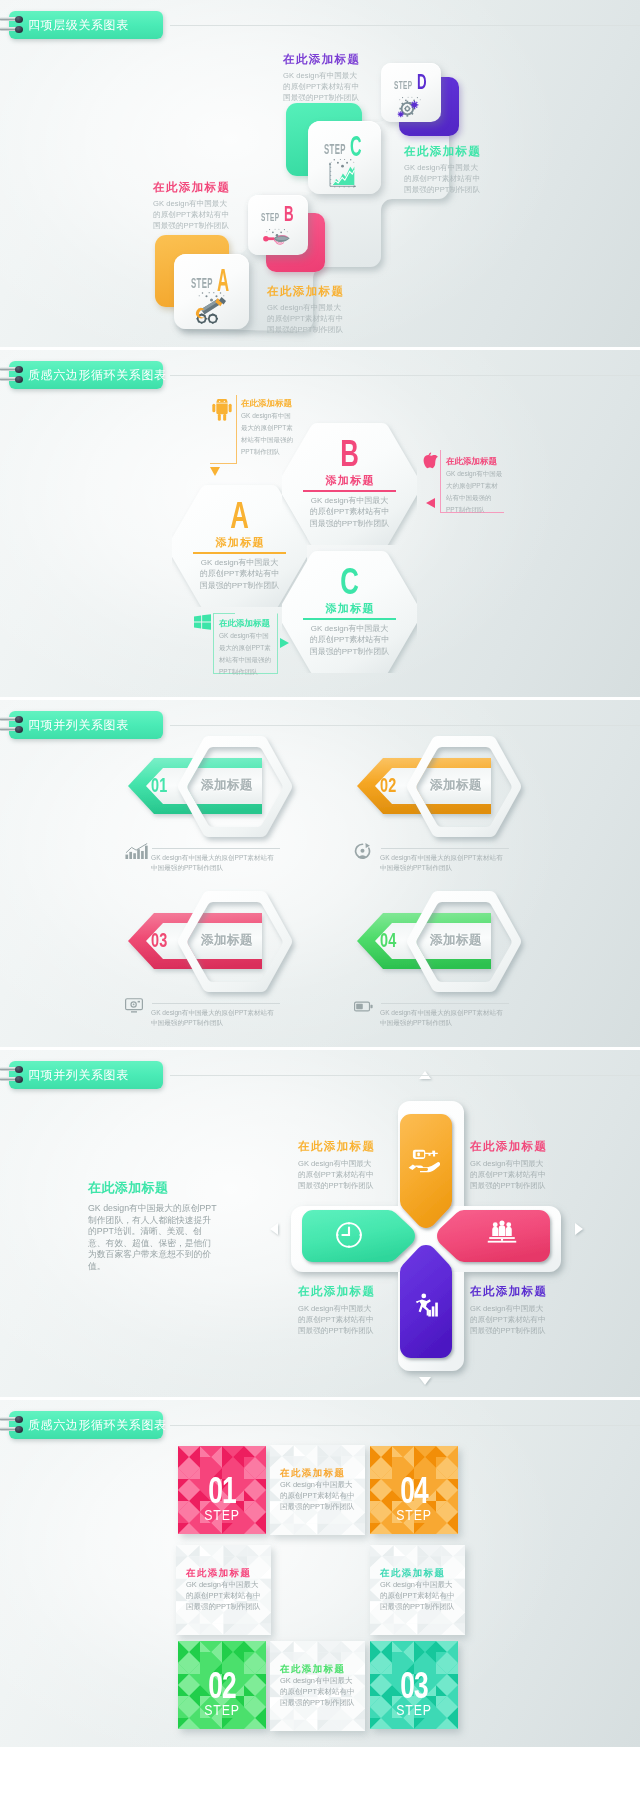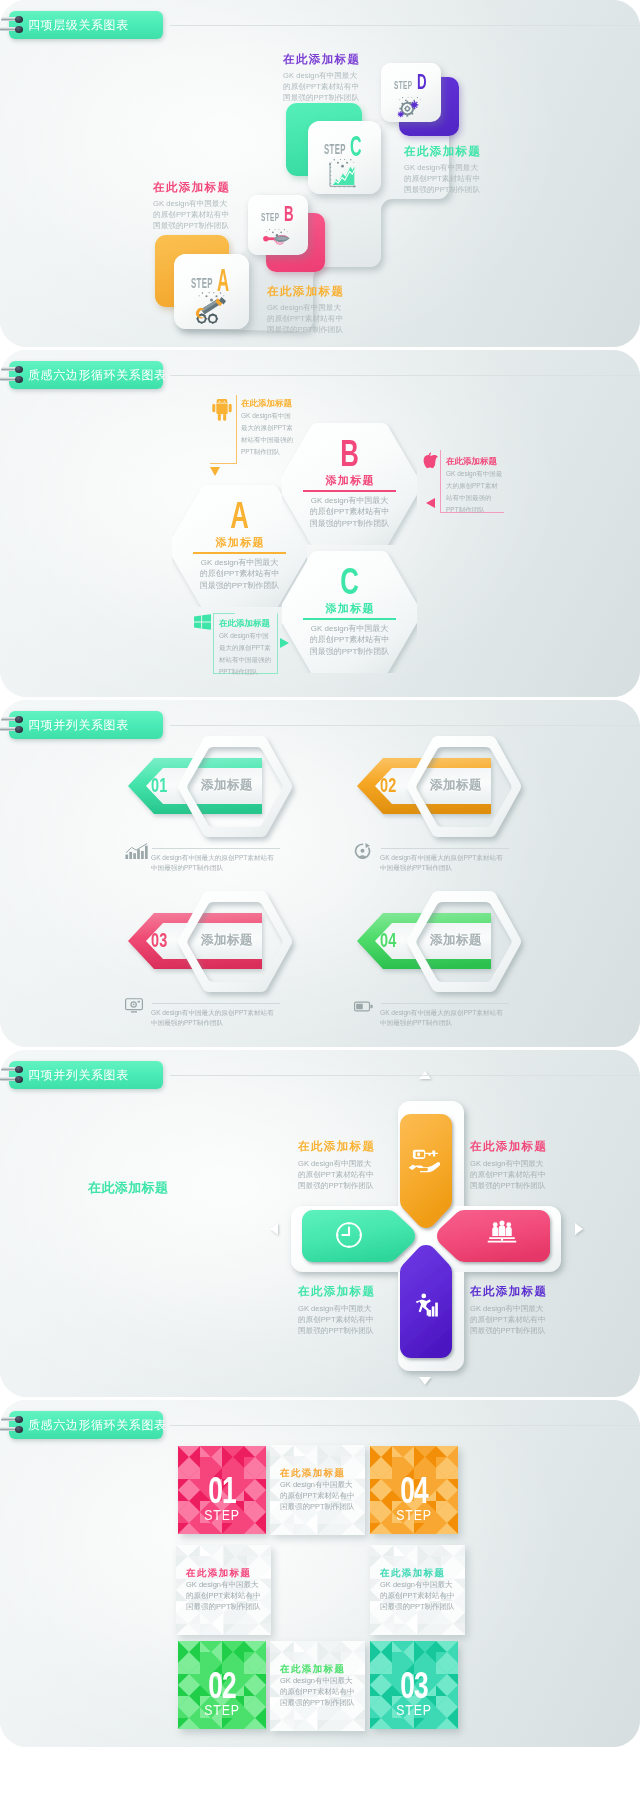--- a/index.html
+++ b/index.html
@@ -1,20 +1,20 @@
 <!DOCTYPE html>
 <html><head>
 <meta charset="utf-8">
 <title>PPT Infographic Slides</title>
 <style>
   * { box-sizing: border-box; margin:0; padding:0; }
   html,body { width:640px; height:1814px; }
   body { background:#ffffff; font-family:"Liberation Sans", sans-serif; overflow:hidden; }
   .slide { position:relative; width:640px; height:347px; overflow:hidden;
-    background:#e9eded;border-radius:27px; }
+    background:#e9eded; }
   .slide .bg { position:absolute; inset:0;
     background:
       radial-gradient(ellipse 52% 66% at 36% 40%, rgba(255,255,255,0.85) 0%, rgba(255,255,255,0.55) 40%, rgba(255,255,255,0.16) 70%, rgba(255,255,255,0) 100%),
       linear-gradient(116deg, #f4f7f7 0%, #f0f4f4 18%, #eaefef 40%, #e5ebeb 60%, #dee5e6 80%, #d6dedf 100%);
   }
   .gap { height:3px; background:#ffffff; width:640px;}
 
   
   .tagwrap { position:absolute; left:0; top:11px; height:28px; z-index:40; }
   .tag { position:absolute; left:9px; top:0; width:154px; height:28px; border-radius:6px;
@@ -661,20 +661,21 @@
   <div class="ring" style="left:0;top:26px">
       <i></i>
       <b></b>
     </div>
   <div class="tagwrap">
      <div class="tag">四项并列关系图表</div>
   </div>
 
   <div class="intro" style="left:88px;top:129px;width:131px">
     <div class="ih">在此添加标题</div>
+    <div class="ib">GK design有中国最大的原创PPT制作团队，有人人都能快速提升的PPT培训。清晰、美观、创意、有效、超值、保密，是他们为数百家客户带来意想不到的价值。</div>
   </div>
 
   <svg width="300" height="300" viewBox="0 0 300 300" style="position:absolute;left:280px;top:30px;overflow:visible">
    <defs>
     <linearGradient id="s4w" x1="0.1" y1="0" x2="0.7" y2="1">
       <stop offset="0" stop-color="#ffffff"></stop>
           <stop offset="0.6" stop-color="#fcfdfd"></stop>
           <stop offset="1" stop-color="#eef2f3"></stop>
         </linearGradient>
     <filter id="s4sh" x="-25%" y="-25%" width="150%" height="150%">

